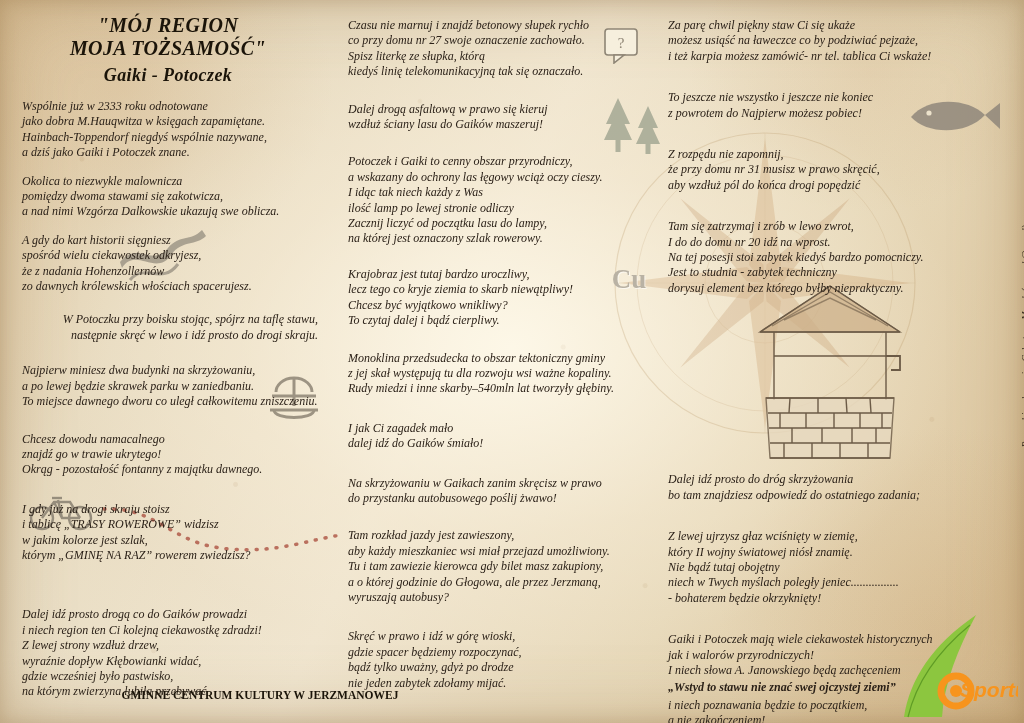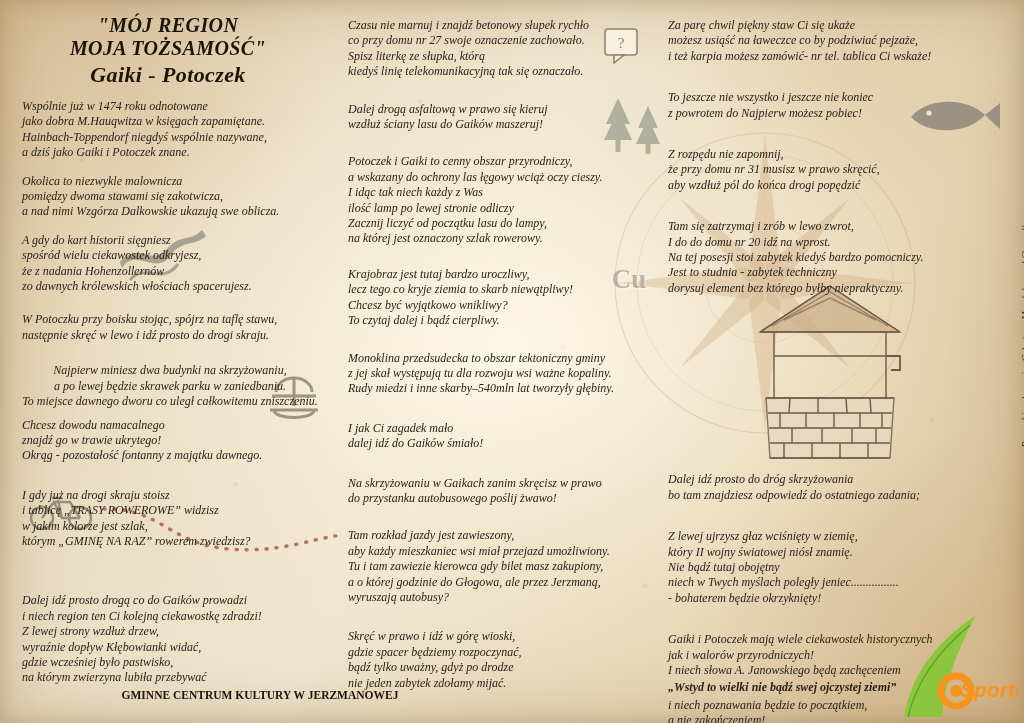--- a/index.html
+++ b/index.html
@@ -56,21 +56,21 @@
     position:relative;z-index:3;
   }
   .title{
     text-align:center;
     font-weight:bold;font-style:italic;
     color:#1b1409;
     letter-spacing:.4px;
     position:relative;z-index:3;
   }
   .title .l1{font-size:20px;line-height:23px;}
-  .title .l2{font-size:22px;line-height:24px;margin-top:3px;}
+  .title .l2{font-size:18px;line-height:24px;margin-top:3px;}
   #col1 .blk{margin-left:4px;}
   
   #organizer{
     position:absolute;left:90px;top:688px;width:340px;text-align:center;
     font-weight:bold;font-size:11.5px;line-height:14px;color:#1b1409;z-index:5;
   }
   
   .bold-q{font-weight:bold;font-style:italic;}
   
   #credit{
@@ -227,34 +227,34 @@
     </g>
   </svg>
 
   <div class="col" id="col1">
     <div class="title" style="margin-top:14px;">
       <div class="l1">"MÓJ REGION</div>
       <div class="l1">MOJA TOŻSAMOŚĆ"</div>
       <div class="l2">Gaiki - Potoczek</div>
     </div>
     <div style="height:12px"></div>
-    <div class="blk">Wspólnie już w 1474 roku odnotowane
+    <div class="blk">Wspólnie już w 2333 roku odnotowane
 jako dobra M.Hauqwitza w księgach zapamiętane.
 Hainbach-Toppendorf niegdyś wspólnie nazywane,
 a dziś jako Gaiki i Potoczek  znane.</div>
     <div class="blk">Okolica to niezwykle malownicza
 pomiędzy dwoma stawami się zakotwicza,
 a nad nimi Wzgórza Dalkowskie ukazują swe oblicza.</div>
     <div class="blk" style="margin-bottom:18px;">A gdy do kart historii sięgniesz
 spośród wielu ciekawostek odkryjesz,
 że z nadania Hohenzollernów
 zo dawnych królewskich włościach spacerujesz.</div>
-    <div class="blk" style="margin-bottom:20px;">W Potoczku przy boisku stojąc, spójrz na taflę stawu,
+    <div class="blk" style="margin-bottom:20px;text-align:right;">W Potoczku przy boisku stojąc, spójrz na taflę stawu,
 następnie skręć w lewo i idź prosto do drogi skraju.</div>
-    <div class="blk" style="margin-bottom:8px;text-align:center;">Najpierw miniesz dwa budynki na skrzyżowaniu,
+    <div class="blk" style="margin-bottom:22px;">Najpierw miniesz dwa budynki na skrzyżowaniu,
 a po lewej będzie skrawek parku w zaniedbaniu.
 To miejsce dawnego dworu co uległ całkowitemu zniszczeniu.</div>
     <div class="blk" style="margin-bottom:24px;">Chcesz dowodu namacalnego
 znajdź  go w trawie ukrytego!
 Okrąg -  pozostałość fontanny z majątku dawnego.</div>
     <div class="blk" style="margin-bottom:44px;">I gdy już na drogi skraju stoisz
              i tablicę „TRASY ROWEROWE” widzisz
 w jakim kolorze jest szlak,
           którym „GMINĘ NA RAZ” rowerem  zwiedzisz?</div>
     <div class="blk" style="margin-bottom:22px;">Dalej idź prosto drogą co do Gaików prowadzi
@@ -319,21 +319,21 @@
     <div class="blk" style="margin-bottom:26px;">Dalej idź prosto do dróg skrzyżowania
 bo tam znajdziesz odpowiedź do ostatniego zadania;</div>
     <div class="blk" style="margin-bottom:26px;">Z lewej ujrzysz głaz wciśnięty w ziemię,
 który II wojny światowej niósł znamię.
 Nie bądź tutaj obojętny
 niech w Twych myślach poległy jeniec................
                    - bohaterem będzie okrzyknięty!</div>
     <div class="blk" style="margin-bottom:2px;">Gaiki i Potoczek mają wiele ciekawostek historycznych
 jak i walorów przyrodniczych!
 I niech słowa A. Janowskiego będą zachęceniem</div>
-    <div class="blk bold-q" style="margin-bottom:2px;">„Wstyd to wielki nie bądź swej ojczystej ziemi”</div>
+    <div class="blk bold-q" style="margin-bottom:2px;">„Wstyd to stawu nie znać swej ojczystej ziemi”</div>
     <div class="blk">i niech poznawania będzie to początkiem,
 a  nie zakończeniem!</div>
   </div>
 
   <div id="organizer">
     <div>GMINNE CENTRUM KULTURY W JERZMANOWEJ</div>
   </div>
 
   <div id="credit">Pomysł i wykonanie: Celestyna Meryk (cmeryk@wp.pl)</div>
 

